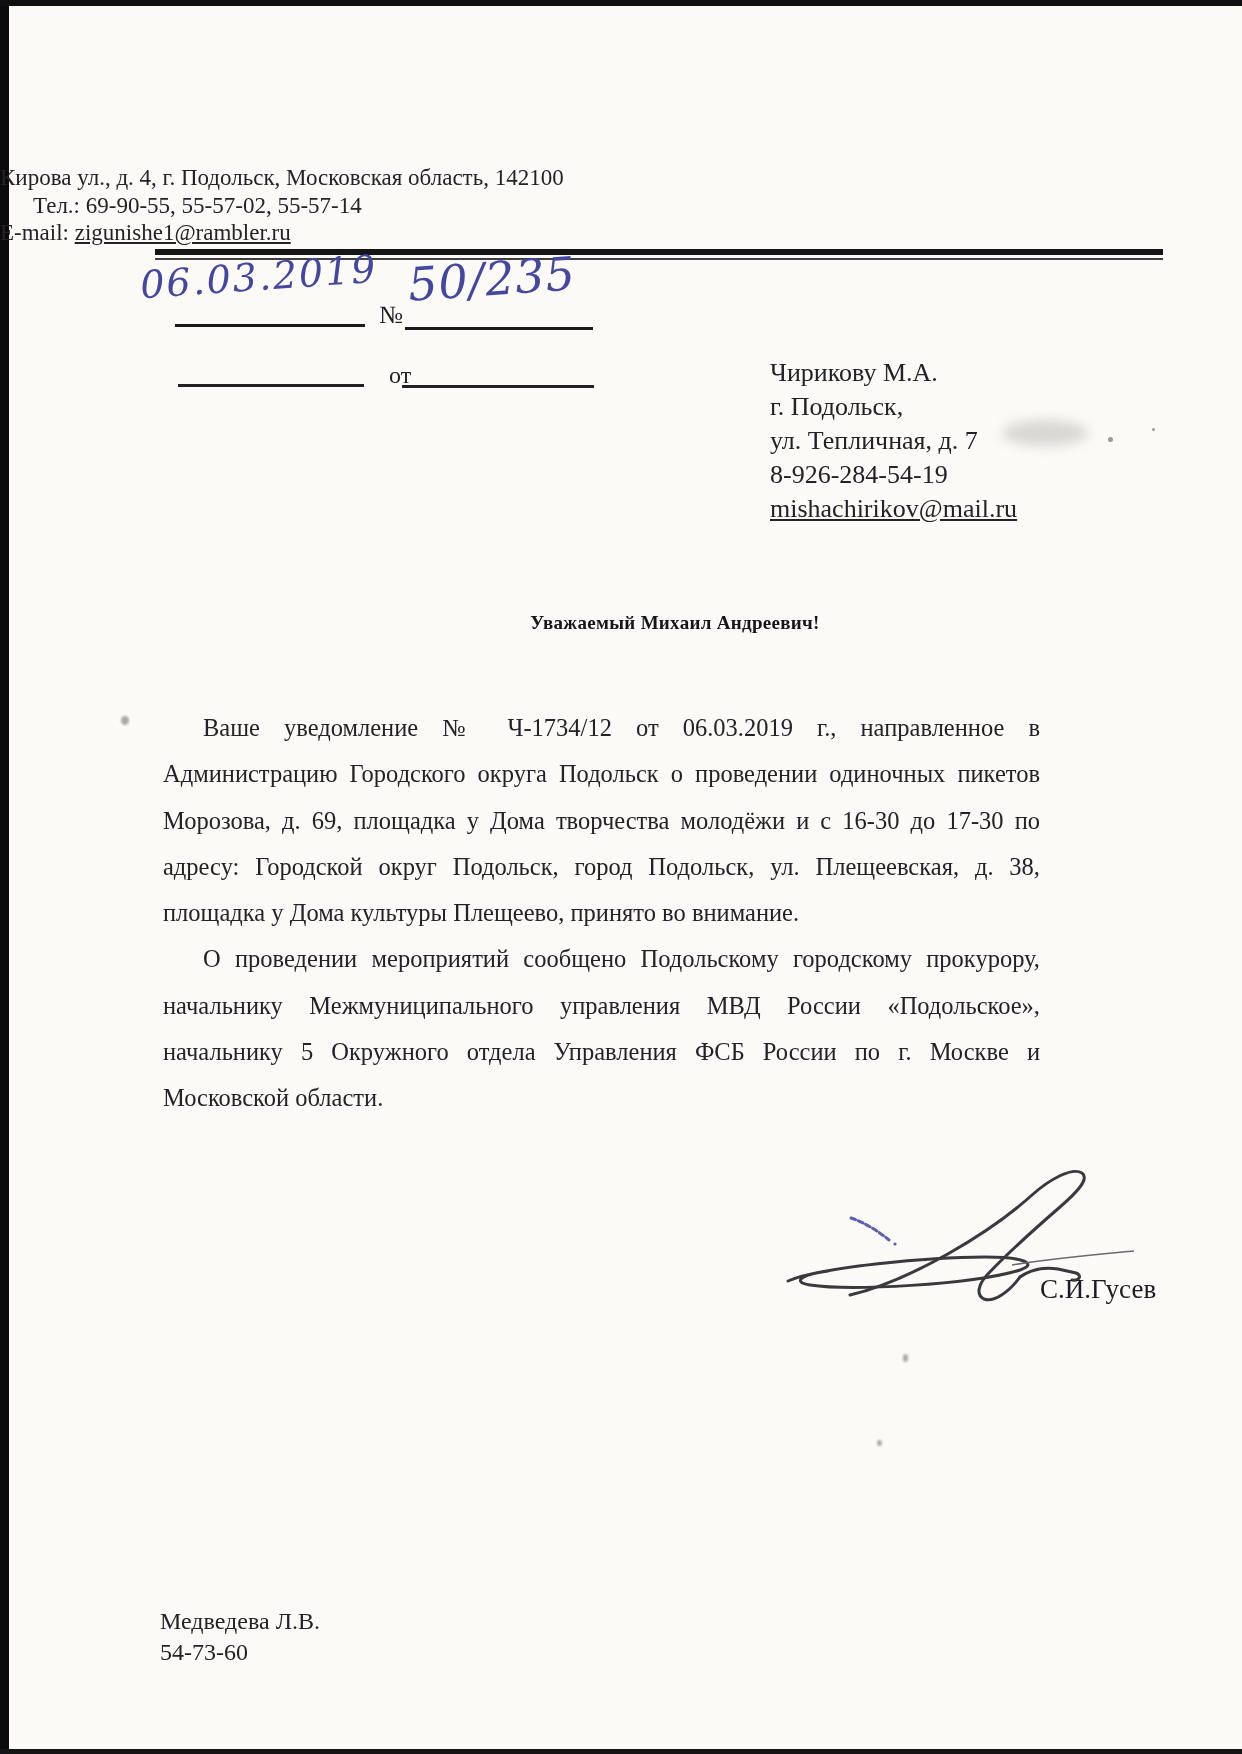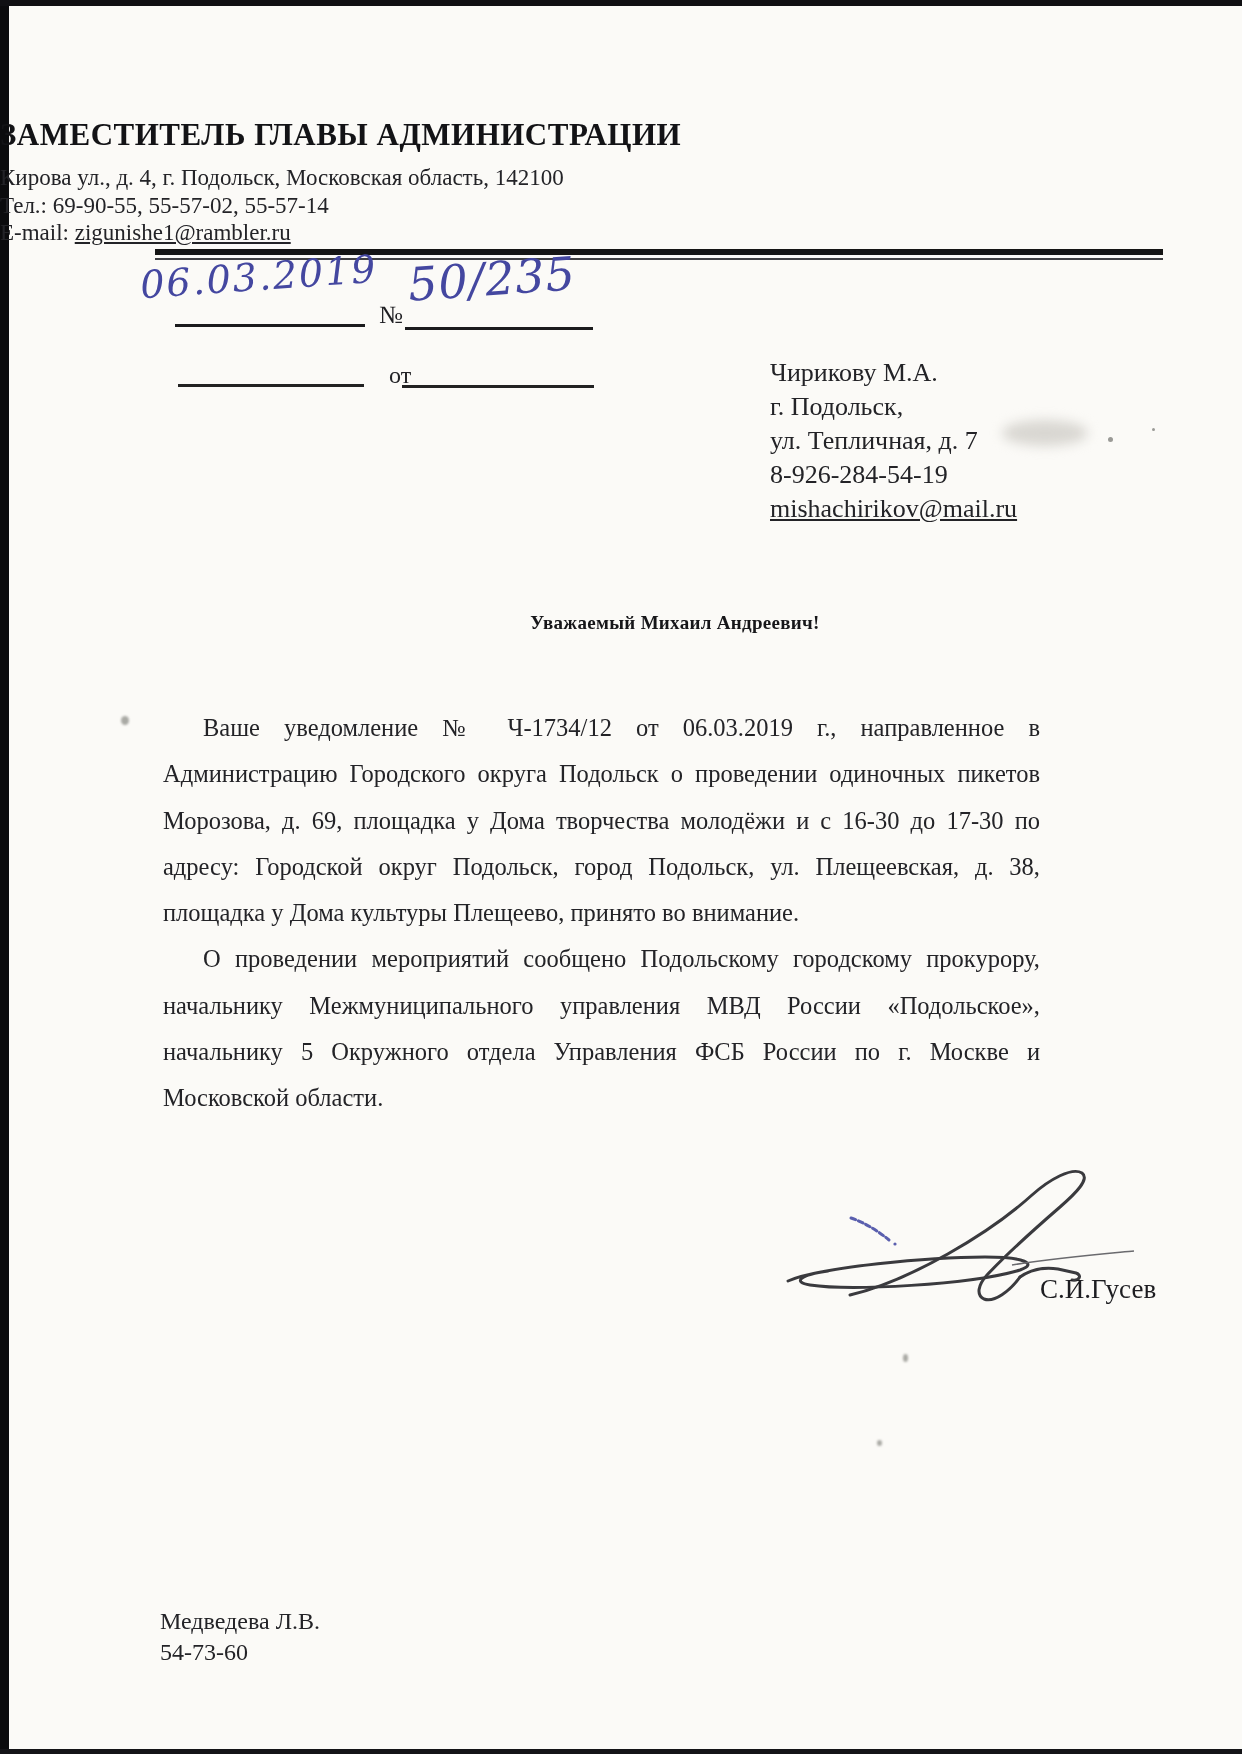--- a/index.html
+++ b/index.html
@@ -11,21 +11,21 @@
     color:#232327;
     overflow:hidden;
   }
   
   .edge-left{position:absolute;left:0;top:0;width:9px;height:1754px;background:#0b0b0d;}
   .edge-top{position:absolute;left:0;top:0;width:1242px;height:6px;background:#101013;}
   .edge-bottom{position:absolute;left:0;bottom:0;width:1242px;height:5px;background:#141417;}
   .org{position:absolute;left:0;top:76px;width:890px;font-size:27px;letter-spacing:.5px;color:#1e1e22;}
   .dept{position:absolute;left:0;top:117px;width:890px;font-size:31px;font-weight:bold;letter-spacing:.5px;color:#131316;}
   .addr{position:absolute;left:0;top:165px;width:890px;font-size:23px;}
-  .tel{position:absolute;left:0;top:193px;width:890px;font-size:23px;}
+  .tel{position:absolute;left:0;top:193px;width:890px;font-size:23px;padding-left:33px;}
   .mail{position:absolute;left:0;top:220px;width:890px;font-size:23px;}
   .mail u, .u{text-decoration:underline;}
   .rule{position:absolute;left:155px;top:249px;width:1008px;height:11px;
         background:linear-gradient(#151515 0 6px, transparent 6px 9px, #3f3f42 9px 11px);}
 
   
   .hand{font-family:"DejaVu Serif", serif;font-style:italic;color:#4447a0;}
   .ref-date{position:absolute;left:140px;top:255px;font-size:38px;letter-spacing:2px;transform:rotate(-4deg);}
   .ref-date-line{position:absolute;left:175px;top:324px;width:190px;height:3px;background:#1b1b1d;}
   .ref-no-sign{position:absolute;left:379px;top:301px;font-size:25px;color:#1f1f23;}
@@ -74,21 +74,20 @@
 </style>
 </head>
 <body>
 
 <div class="page">
 
   <div class="edge-left"></div>
   <div class="edge-top"></div>
   <div class="edge-bottom"></div>
 
-  <div class="dept">ЗАМЕСТИТЕЛЬ ГЛАВЫ АДМИНИСТРАЦИИ</div>
   <div class="addr">Кирова ул., д. 4, г. Подольск, Московская область, 142100</div>
   <div class="tel">Тел.: 69-90-55, 55-57-02, 55-57-14</div>
   <div class="mail"><span>E-mail: </span><span class="u">zigunishe1@rambler.ru</span></div>
   <div class="rule"></div>
 
   <div class="ref-date hand">06.03.2019</div>
   <div class="ref-date-line"></div>
   <div class="ref-no-sign">№</div>
   <div class="ref-no hand">50/235</div>
   <div class="ref-no-line"></div>

